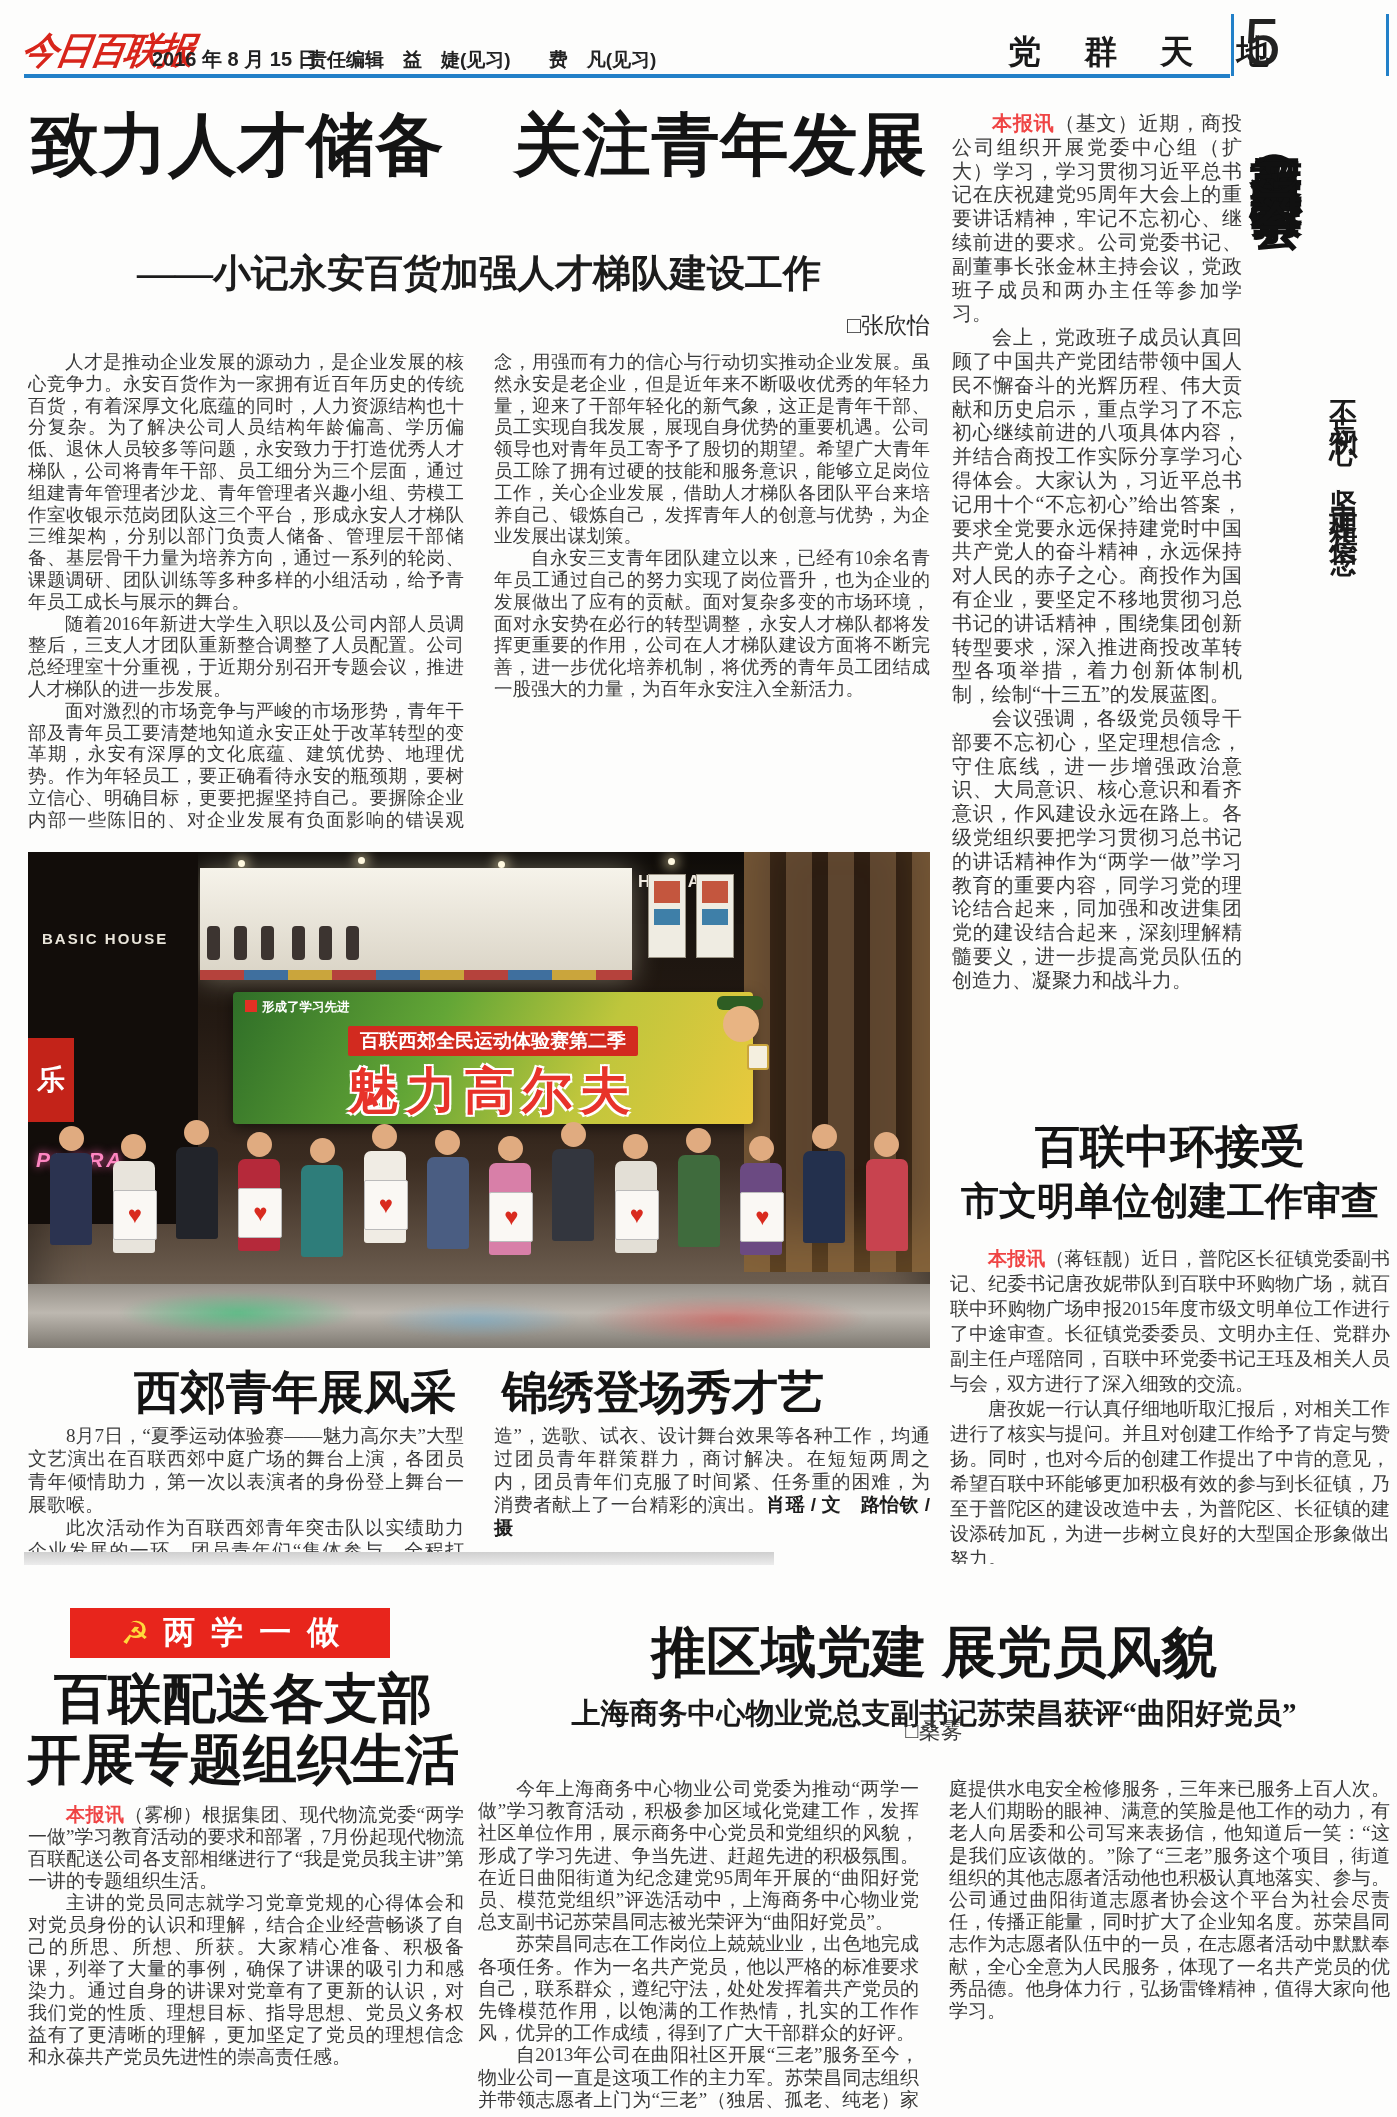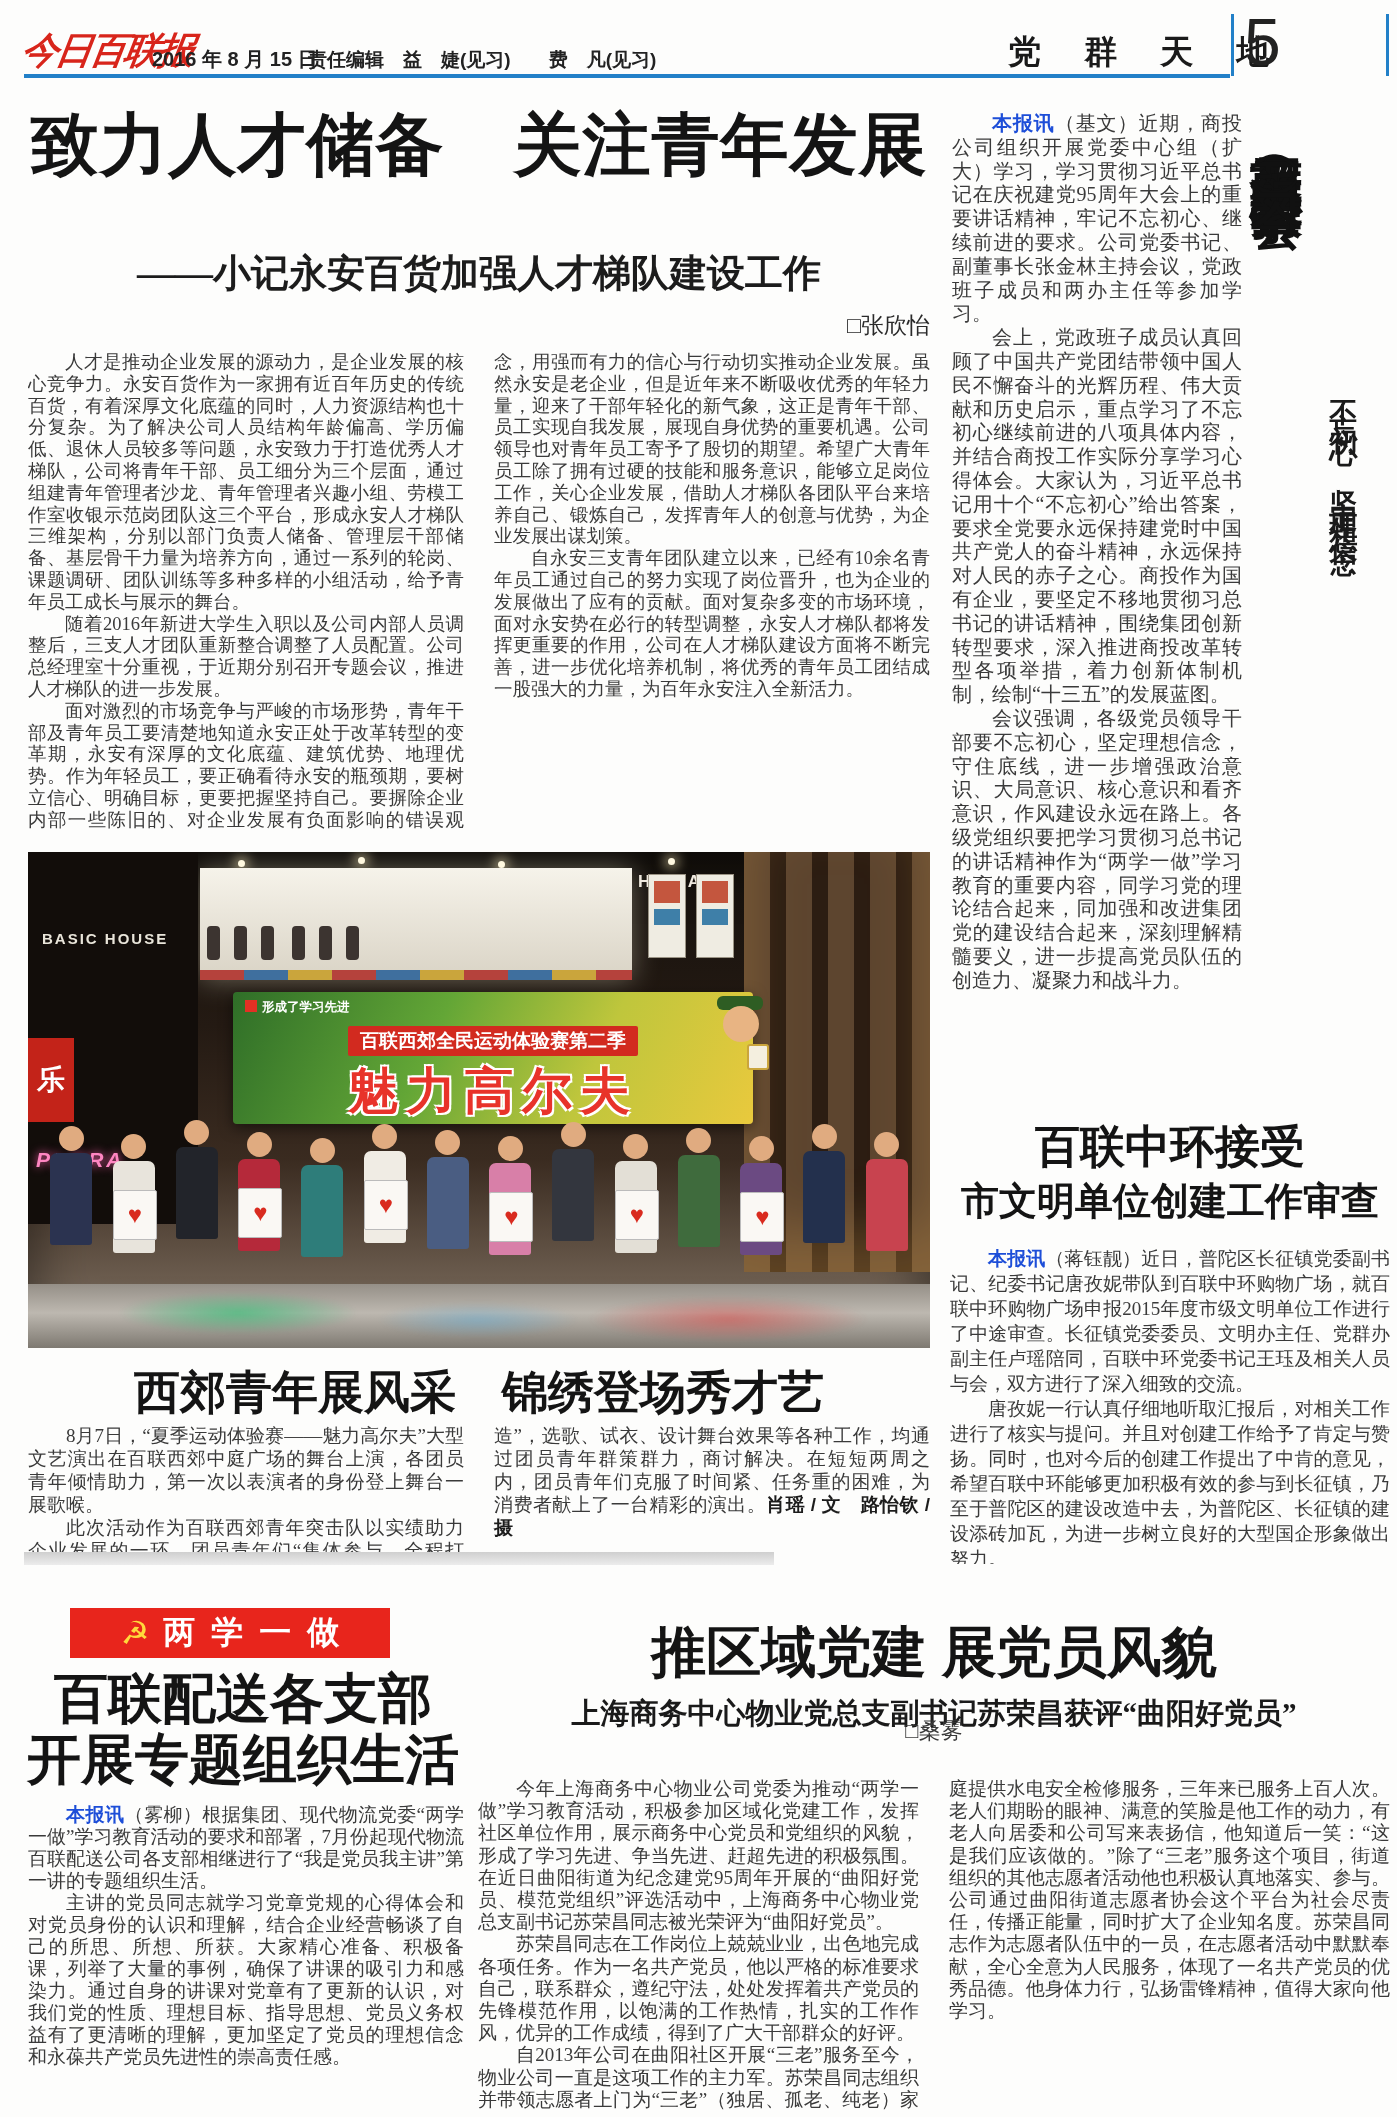--- a/index.html
+++ b/index.html
@@ -28,21 +28,21 @@
     font-family:"Liberation Sans","DejaVu Sans",sans-serif;font-weight:900;font-size:68px;
     letter-spacing:1px;color:#141414;white-space:nowrap;}
   .main-sub{position:absolute;left:28px;top:248px;width:902px;text-align:center;
     font-weight:700;font-size:38px;color:#1c1c1c;}
   .main-author{position:absolute;left:28px;top:310px;width:902px;text-align:right;
     font-size:23px;color:#2a2a2a;}
   .main-body{position:absolute;left:28px;top:352px;width:902px;height:492px;
     column-count:2;column-gap:30px;column-fill:auto;overflow:hidden;
     font-size:18.5px;line-height:21.8px;text-align:justify;}
   .main-body p,.news p{margin:0;text-indent:2em;}
-  .lead{font-family:Liberation Serif, serif;font-weight:700;color:#1d4ed8;}
+  .lead{font-family:Liberation Serif, serif;font-weight:700;color:#ef4444;}
 
   
   .photo{position:absolute;left:28px;top:852px;width:902px;height:496px;overflow:hidden;
     background:linear-gradient(180deg,#14100c 0%,#241a13 35%,#3a2b20 62%,#6b5c4e 86%,#8b8178 100%);
     box-shadow:inset 0 0 60px rgba(0,0,0,.55);}
   .ph-dot{position:absolute;width:7px;height:7px;border-radius:50%;background:#fff8e0;
     box-shadow:0 0 12px 4px rgba(255,240,190,.55);}
   .ph-stage{position:absolute;left:172px;top:16px;width:432px;height:112px;
     background:linear-gradient(#f6f3ea,#d9d3c5);box-shadow:0 0 26px rgba(255,250,220,.35);}
   .tiny-fig{display:inline-block;width:13px;height:34px;margin:58px 7px 0 7px;border-radius:4px;background:#3c3430;}

